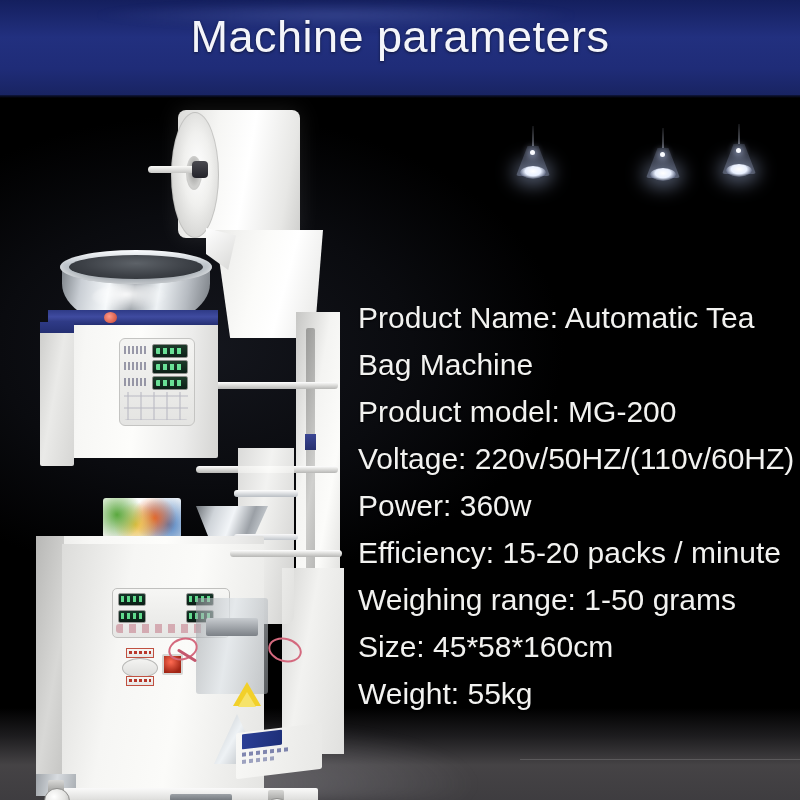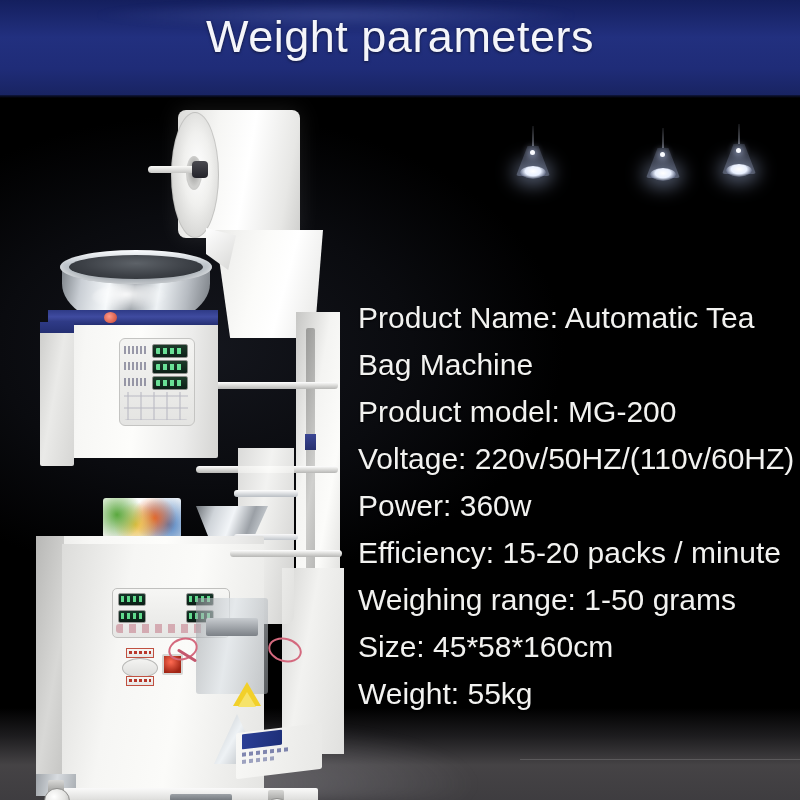--- a/index.html
+++ b/index.html
@@ -544,21 +544,21 @@
     text-shadow: 0 1px 2px rgba(0,0,0,0.9);
   }
 </style>
 </head>
 <body>
 
 <div id="page">
 
   <div id="header-banner">
     <div id="header-sheen"></div>
-    <div id="banner-title">Weight parameters</div>
+    <div id="banner-title">Machine parameters</div>
   </div>
 
   <div id="photo-stage">
 
     <div id="floor"></div>
     <div id="floor-glow"></div>
     <div id="floor-seam"></div>
 
     <div class="lamp" style="left:516px; top:28px; width:34px; height:54px;">
       <div class="stem"></div>

